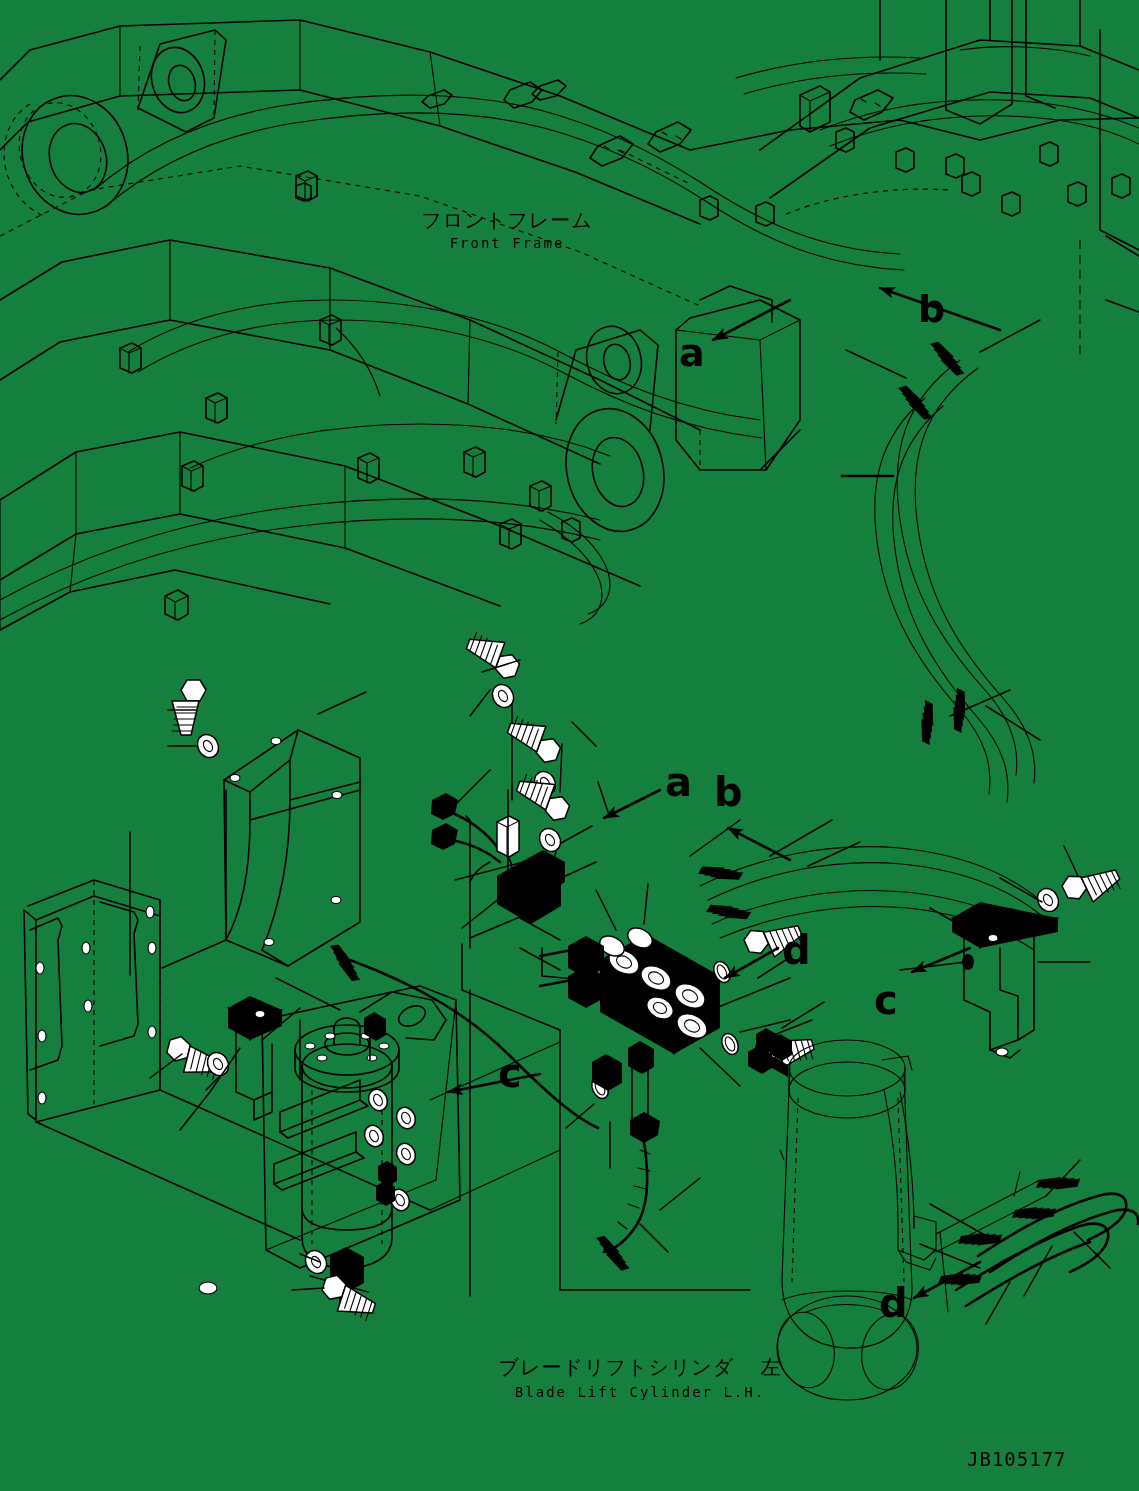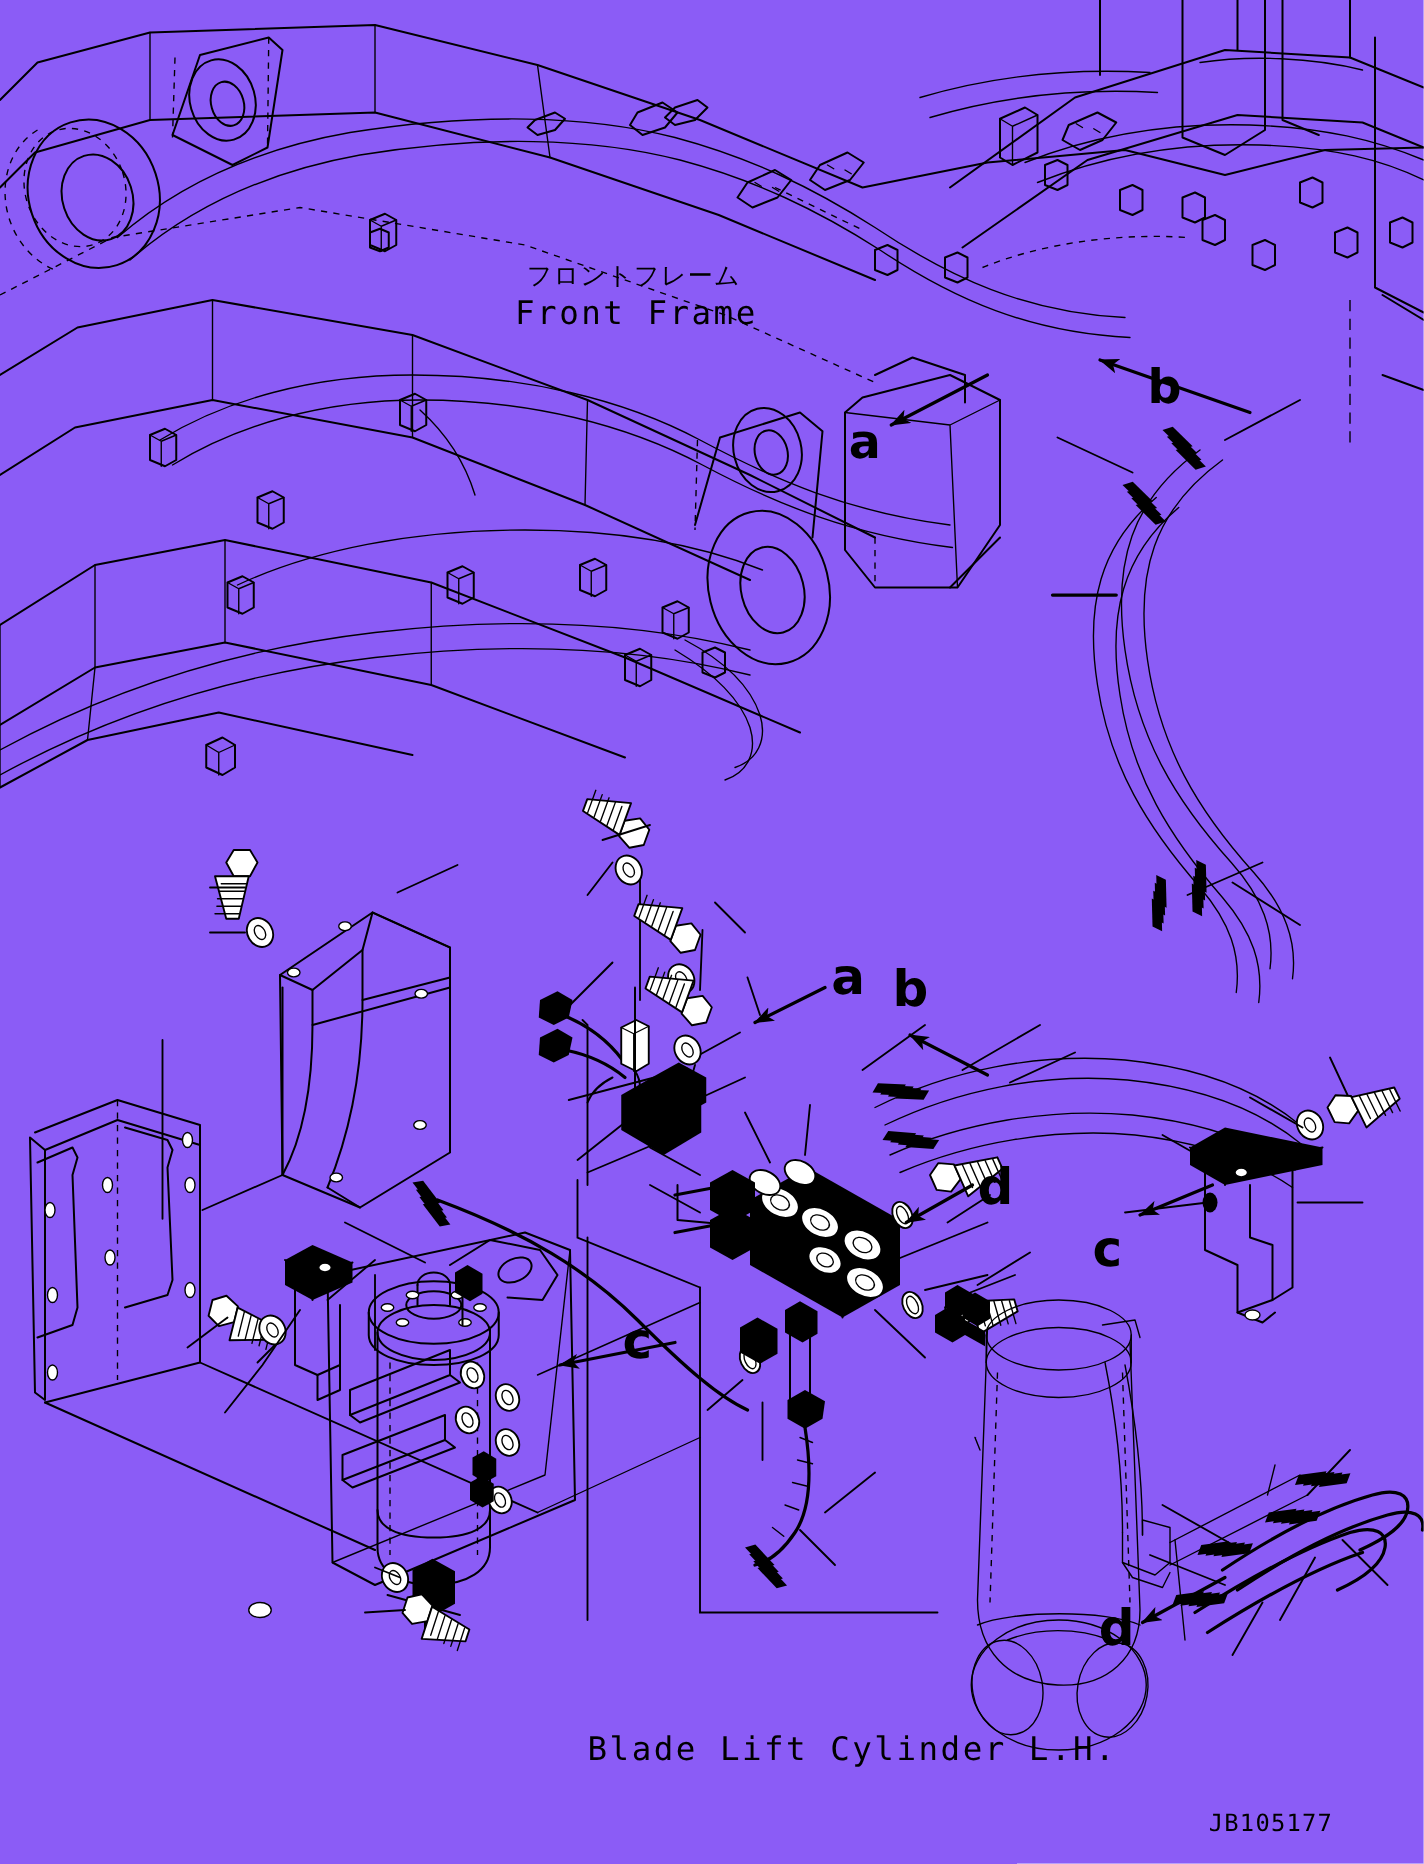--- a/index.html
+++ b/index.html
@@ -1,33 +1,33 @@
 <!DOCTYPE html>
 <html><head>
 <meta charset="utf-8">
 <title>JB105177</title>
 <style>
   html,body{margin:0;padding:0;background:#ffffff;}
   body{font-family:"DejaVu Sans", sans-serif;}
   #sheet{
     position:relative;
     width:1139px;height:1491px;
-    background:#8b5cf6;
+    background:#15803d;
     overflow:hidden;
   }
   #sheet svg{position:absolute;top:0;left:0;width:1139px;height:1491px;}
   .lbl{
     position:absolute;
     color:#000;
     font-family:"DejaVu Sans Mono", monospace;
     white-space:pre;
     line-height:1.25;
   }
   .jp{font-size:20px;letter-spacing:1px;}
-  .en{font-size:26px;letter-spacing:2px;}
+  .en{font-size:14px;letter-spacing:2px;}
   .callout{
     position:absolute;
     font-family:"DejaVu Sans", sans-serif;
     font-size:40px;
     font-weight:700;
     color:#000;
     line-height:1;
   }
   .callout.up{font-size:38px;}
   .partno{
@@ -596,20 +596,21 @@
     <g class="ld">
       <path d="M560,1030 L560,1290 L750,1290"></path>
       <path d="M470,990 L470,1296"></path>
       <path d="M610,1122 L610,1168"></path>
     </g>
   </svg>
 
   <div class="lbl jp ctr" style="left:412px;top:208px;width:190px;">フロントフレーム</div>
   <div class="lbl en ctr" style="left:412px;top:235px;width:190px;">Front Frame</div>
 
+  <div class="lbl jp ctr" style="left:470px;top:1355px;width:340px;">ブレードリフトシリンダ  左</div>
   <div class="lbl en ctr" style="left:470px;top:1384px;width:340px;">Blade Lift Cylinder L.H.</div>
 
   <div class="callout up" style="left:679px;top:334px;">a</div>
   <div class="callout up" style="left:918px;top:290px;">b</div>
   <div class="callout" style="left:665px;top:762px;">a</div>
   <div class="callout" style="left:714px;top:772px;">b</div>
   <div class="callout" style="left:782px;top:930px;">d</div>
   <div class="callout" style="left:874px;top:980px;">c</div>
   <div class="callout" style="left:498px;top:1053px;">c</div>
   <div class="callout" style="left:879px;top:1283px;">d</div>

